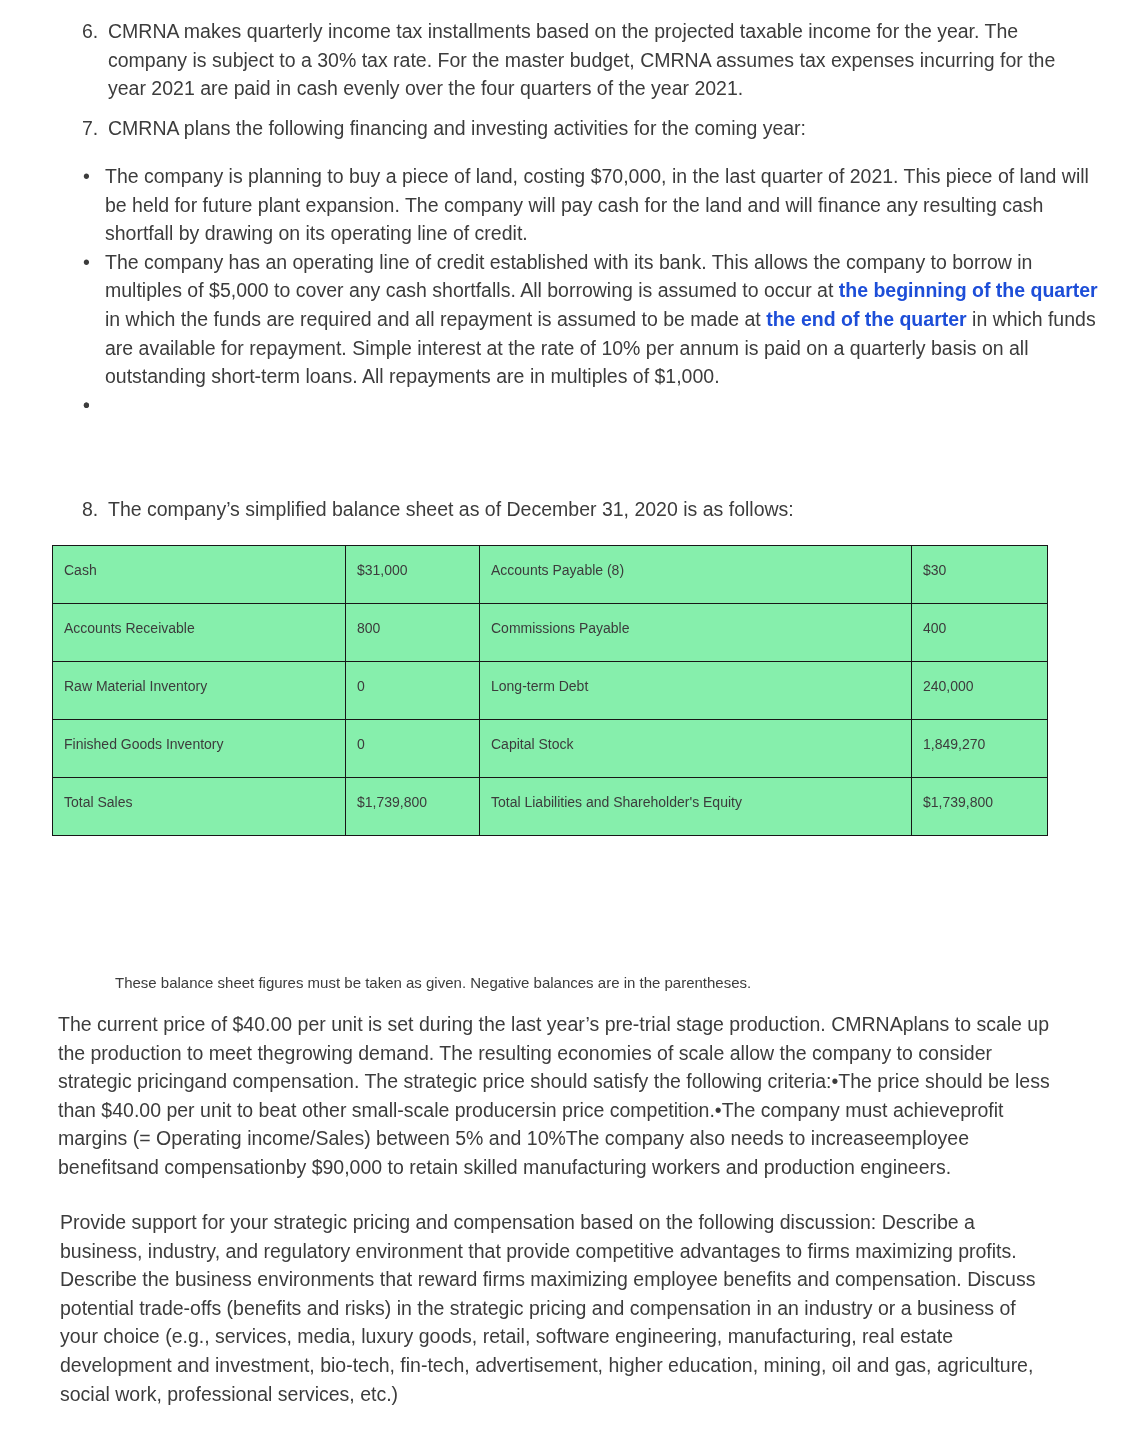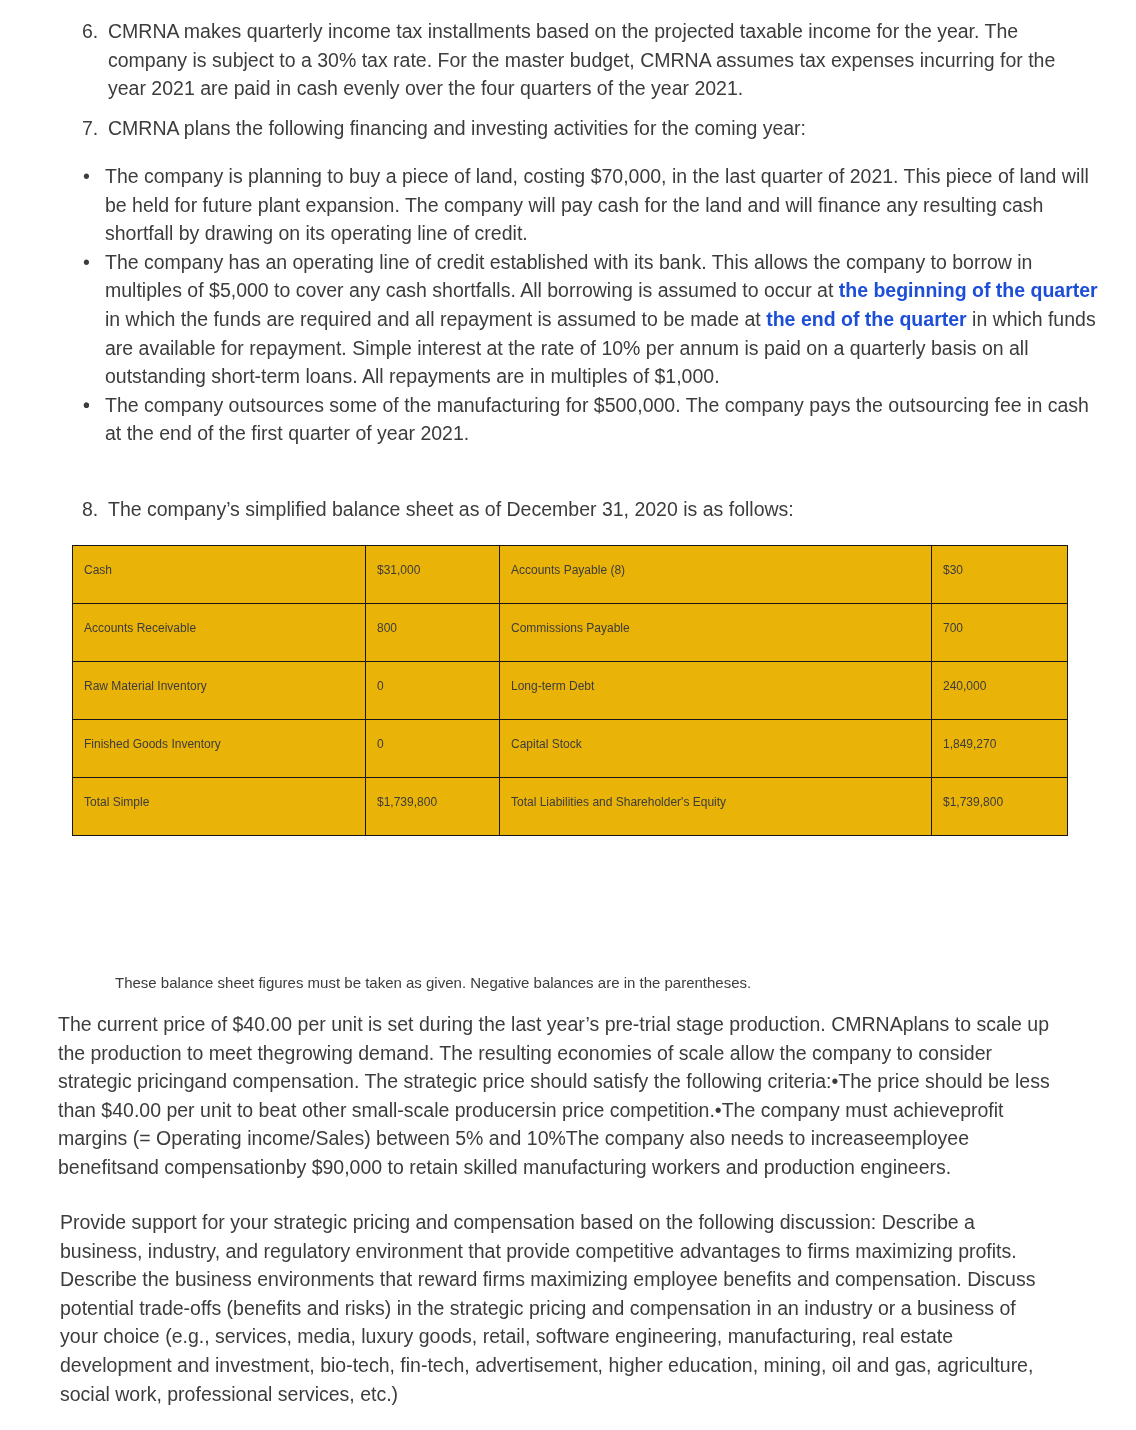--- a/index.html
+++ b/index.html
@@ -67,27 +67,27 @@
     left: 19px;
     top: 0;
     line-height: 28.6px;
     font-size: 19.5px;
   }
   b, .bold { font-weight: bold; color: #1d4ed8; }
 
   
   .bs-table {
     position: absolute;
-    left: 72px;
+    left: 52px;
     top: 545px;
     width: 995px;
     border-collapse: collapse;
     table-layout: fixed;
-    font-size: 12px;
-    background: #eab308;
+    font-size: 14px;
+    background: #86efac;
   }
   .bs-table td {
     border: 1.6px solid #171717;
     padding: 12px 11px 0 11px;
     height: 45px;
     vertical-align: top;
     line-height: 24px;
     color: #3c3c3c;
     overflow: hidden;
   }
@@ -127,21 +127,21 @@
 
   <div class="num-item" id="item7">
     <span class="num">7.</span>
     <span class="num-text">CMRNA plans the following financing and investing activities for the coming year:</span>
   </div>
 
   <ul class="bullets" id="bullet-list">
       <li><span class="dot">•</span><span>The company is planning to buy a piece of land, costing $70,000, in the last quarter of 2021. This piece of land will be held for future plant expansion. The company will pay cash for the land and will finance any resulting cash shortfall by drawing on its operating line of credit.</span></li>
       <li><span class="dot">•</span><span>The company has an operating line of credit established with its bank. This allows the company to borrow in multiples of $5,000 to cover any cash shortfalls. All borrowing is assumed to occur at </span><b>the beginning of the quarter</b><span> in which the funds are required and all repayment is assumed to be made at </span><b>the end of the quarter</b><span> in which funds are available for repayment. Simple interest at the rate of 10% per annum is paid on a quarterly basis on all outstanding short-term loans. All repayments are in multiples of $1,000.</span></li>
       <li><span class="dot">•</span></li>
-      <li><span class="dot">•</span><span>The company outsources some of the manufacturing for $500,000. The company pays the outsourcing fee in cash at the end of the first quarter of year 2021.</span></li>
+      <li><span class="dot">•</span></li>
     </ul>
 
   <div class="num-item" id="item8">
     <span class="num">8.</span>
     <span class="num-text">The company’s simplified balance sheet as of December 31, 2020 is as follows:</span>
   </div>
 
   <table class="bs-table">
     <colgroup>
       <col class="c1">
@@ -153,36 +153,36 @@
         <tr>
           <td>Cash</td>
           <td>$31,000</td>
           <td>Accounts Payable (8)</td>
           <td>$30</td>
         </tr>
         <tr>
           <td>Accounts Receivable</td>
           <td>800</td>
           <td>Commissions Payable</td>
-          <td>700</td>
+          <td>400</td>
         </tr>
         <tr>
           <td>Raw Material Inventory</td>
           <td>0</td>
           <td>Long-term Debt</td>
           <td>240,000</td>
         </tr>
         <tr>
           <td>Finished Goods Inventory</td>
           <td>0</td>
           <td>Capital Stock</td>
           <td>1,849,270</td>
         </tr>
         <tr>
-          <td>Total Simple</td>
+          <td>Total Sales</td>
           <td>$1,739,800</td>
           <td>Total Liabilities and Shareholder's Equity</td>
           <td>$1,739,800</td>
         </tr>
       </tbody>
   </table>
 
   <div class="caption">These balance sheet figures must be taken as given. Negative balances are in the parentheses.</div>
 
   <p class="para" id="para-price">The current price of $40.00 per unit is set during the last year’s pre-trial stage production. CMRNAplans to scale up the production to meet thegrowing demand. The resulting economies of scale allow the company to consider strategic pricingand compensation. The strategic price should satisfy the following criteria:•The price should be less than $40.00 per unit to beat other small-scale producersin price competition.•The company must achieveprofit margins (= Operating income/Sales) between 5% and 10%The company also needs to increaseemployee benefitsand compensationby $90,000 to retain skilled manufacturing workers and production engineers.</p>

